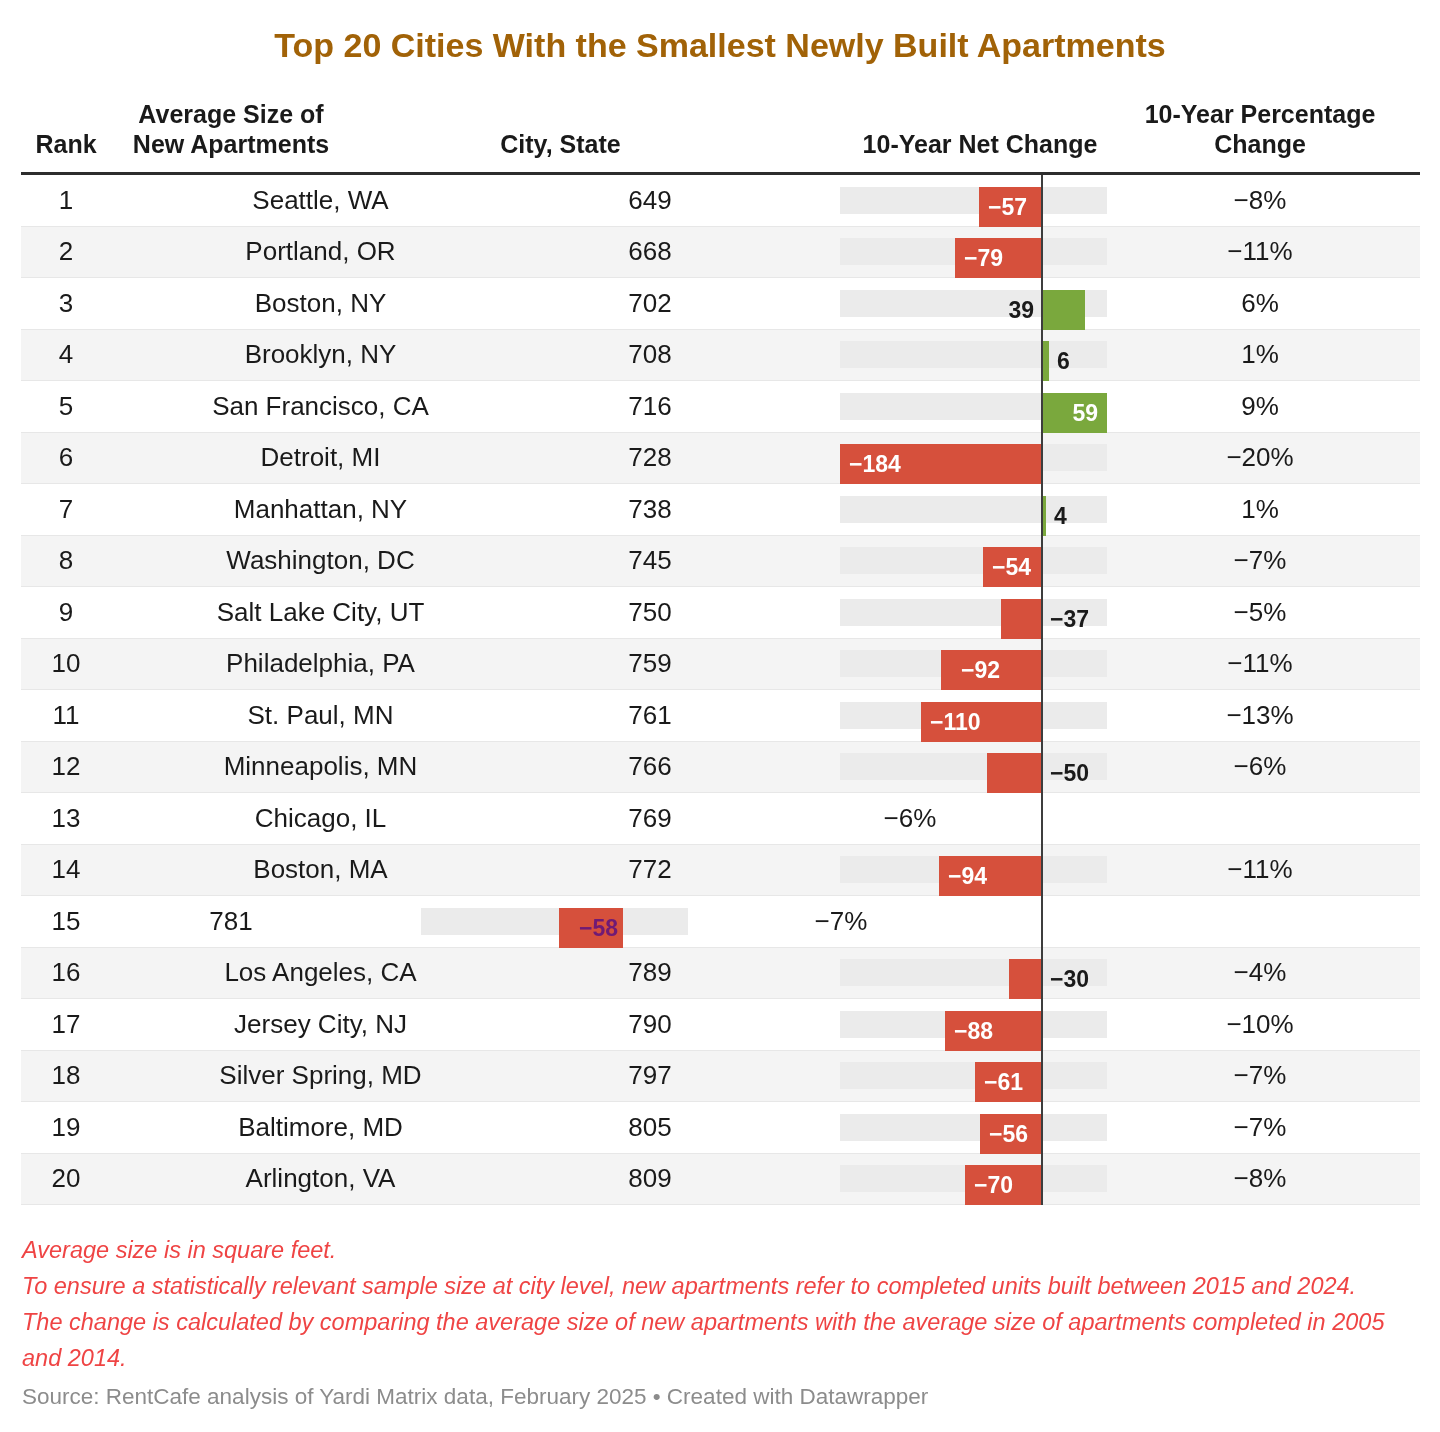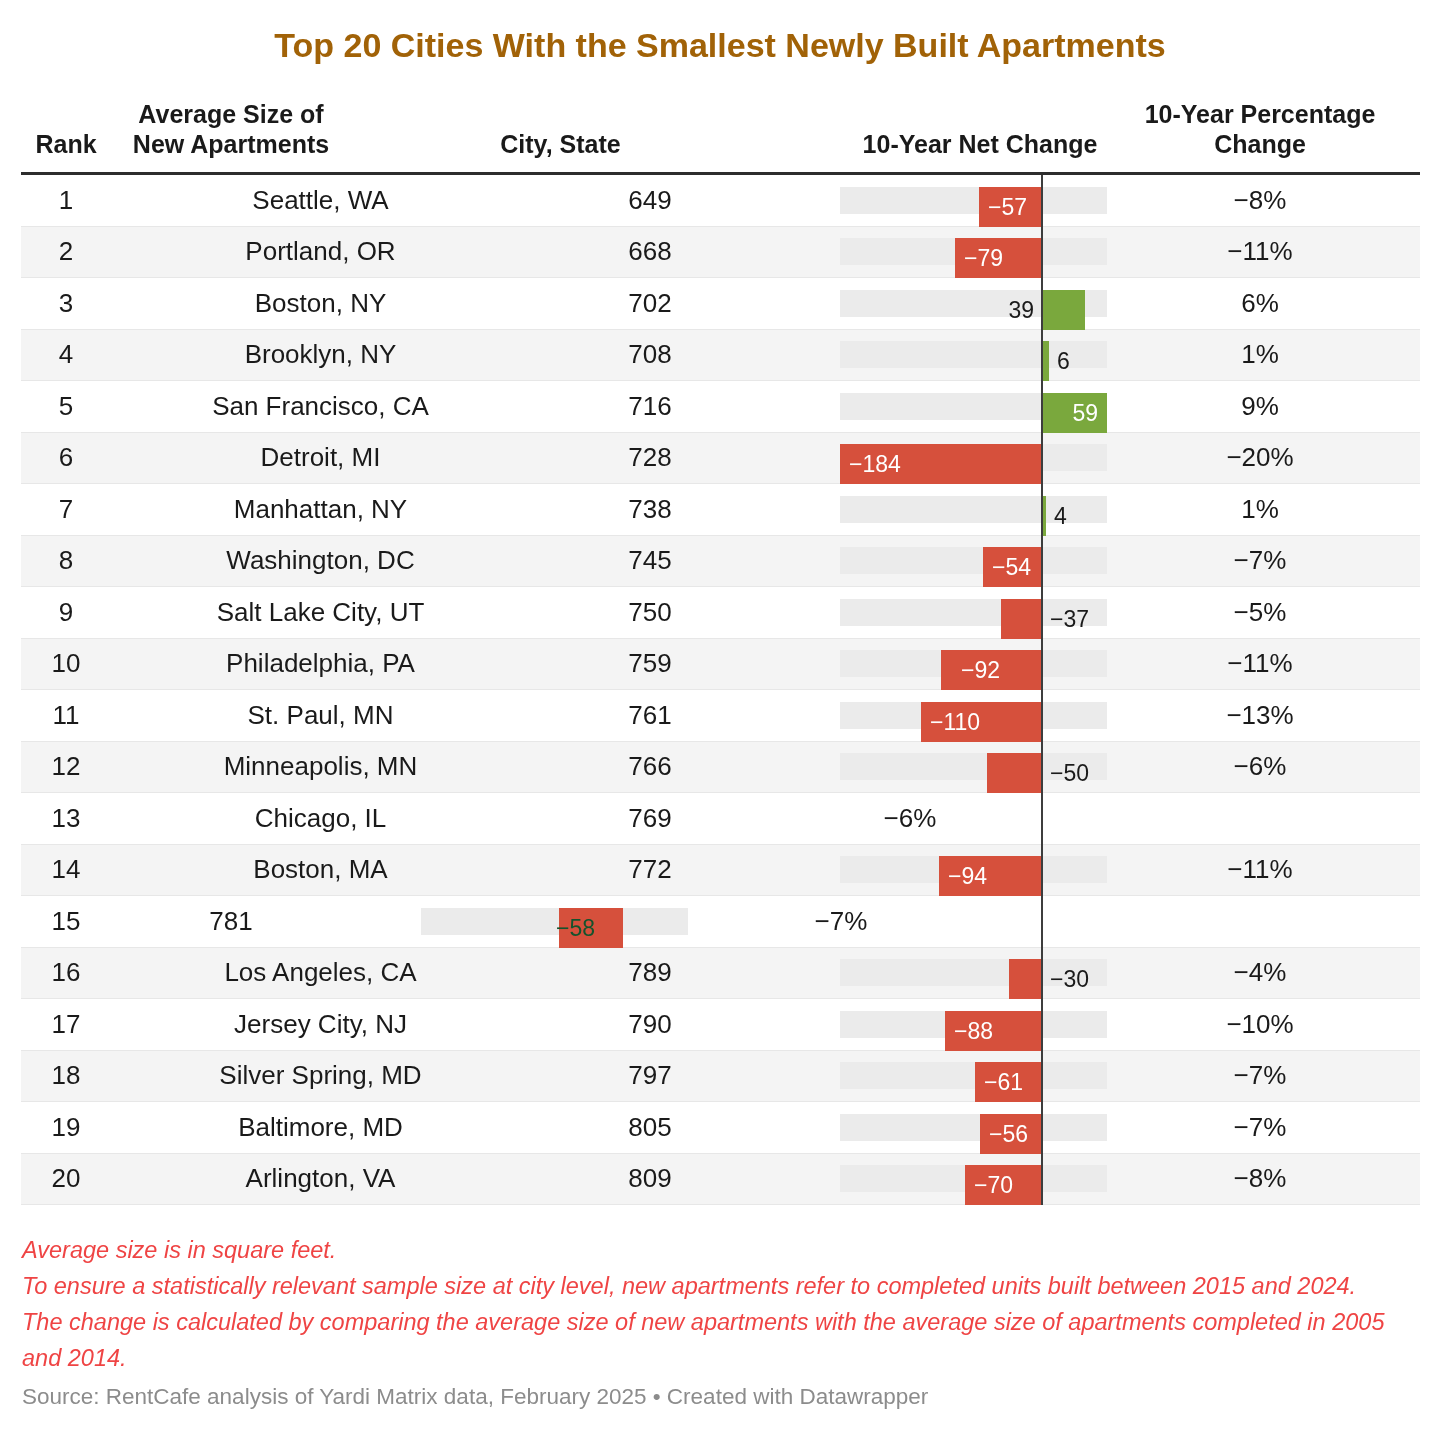--- a/index.html
+++ b/index.html
@@ -46,20 +46,21 @@
     font-size:26px;
   }
   .trow.striped{background:#f4f4f4;}
   .cell{text-align:center;}
   .bar-cell{height:100%;display:flex;align-items:center;}
   .track{
     position:relative;
     margin-left:70px;
     width:267px;height:27px;
     background:#ebebeb;
+    font-weight:bold;
   }
   .bar{position:absolute;top:0;height:40px;z-index:2;}
   .bar-label{
     position:absolute;top:0;height:40px;line-height:40px;
     font-size:23px;white-space:nowrap;z-index:4;
   }
   .zero-line{
     position:absolute;
     width:2px;background:#3d3d3d;
     z-index:3;top:0;
@@ -255,21 +256,21 @@
         </div>
       </div>
       <div class="cell col-pct">−11%</div>
     </div>
       <div class="trow">
       <div class="cell col-rank">15</div>
       <div class="cell col-size">781</div>
       <div class="cell col-bar bar-cell">
         <div class="track">
           <div class="bar" style="background: rgb(214, 80, 60); width: 64px; left: 138px;"></div>
-          <div class="bar-label" style="color: #14532d; left: 135px;">−58</div>
+          <div class="bar-label" style="color: #701a75; left: 158px;">−58</div>
         </div>
       </div>
       <div class="cell col-pct">−7%</div>
     </div>
       <div class="trow striped">
       <div class="cell col-rank">16</div>
       <div class="cell col-city">Los Angeles, CA</div>
       <div class="cell col-size">789</div>
       <div class="cell col-bar bar-cell">
         <div class="track">

